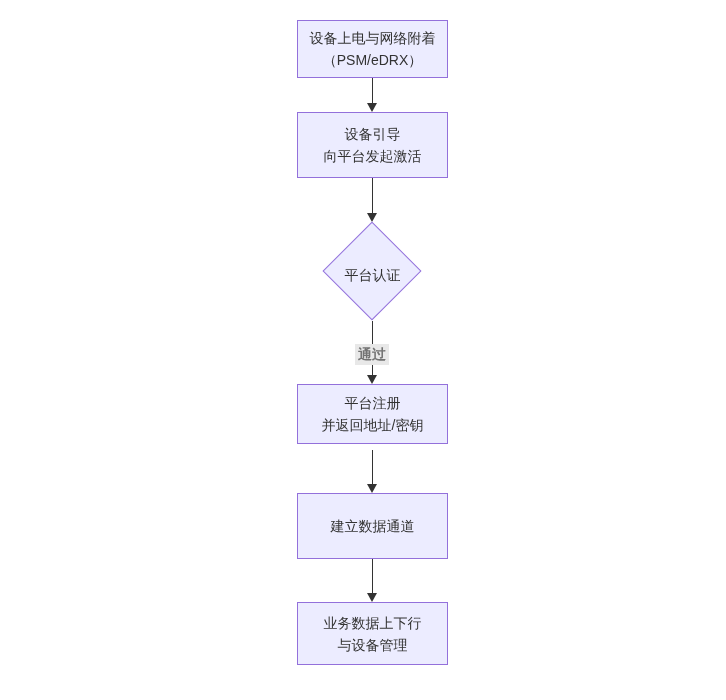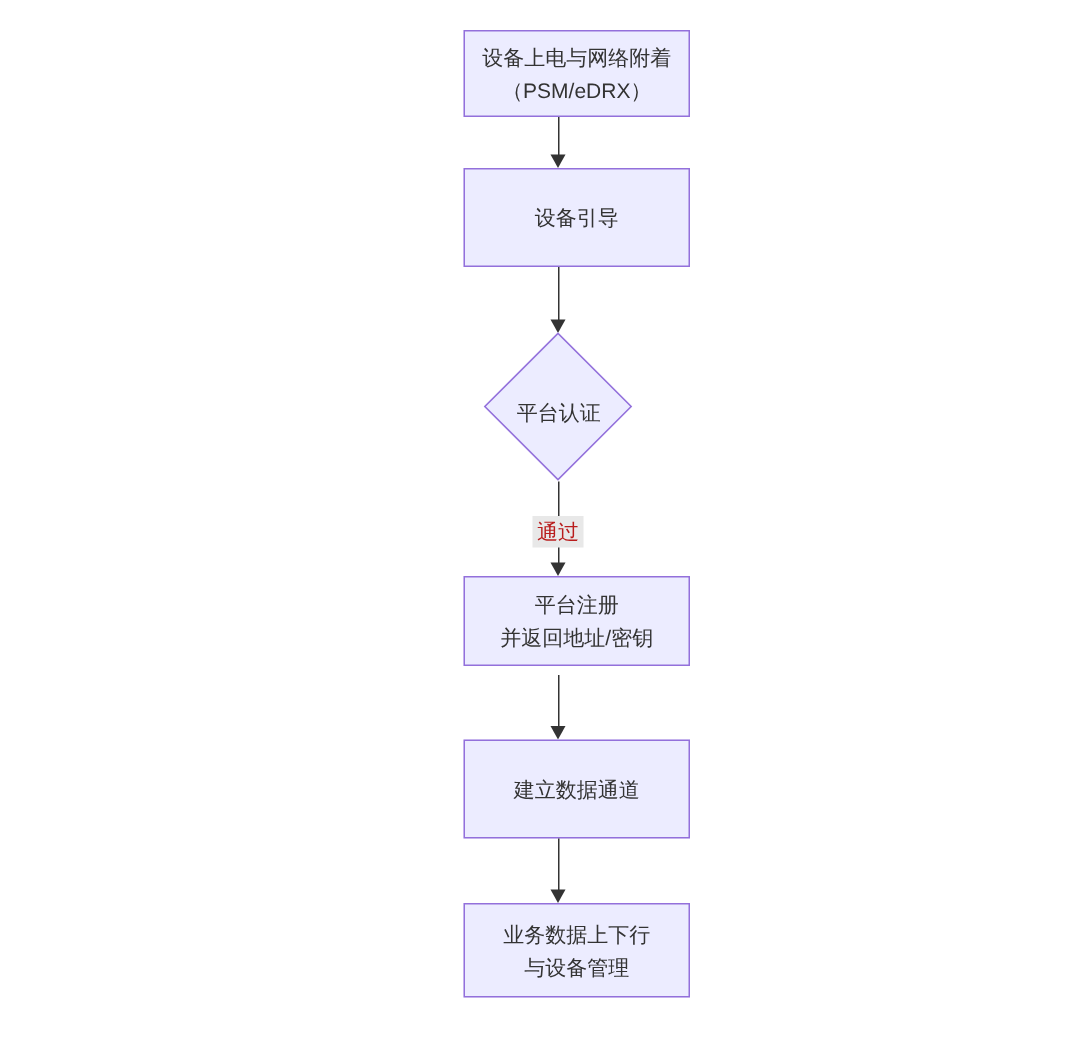--- a/index.html
+++ b/index.html
@@ -24,21 +24,20 @@
     box-sizing: border-box;
     background: #ECECFF;
     border: 1px solid #9370DB;
     display: flex;
     flex-direction: column;
     align-items: center;
     justify-content: center;
     text-align: center;
     font-size: 14px;
     line-height: 22px;
-    margin-left: 12px;
   }
   .n1 { top: 20px;  height: 58px; }
   .n2 { top: 112px; height: 66px; }
   .n4 { top: 384px; height: 60px; }
   .n5 { top: 493px; height: 66px; gap: 28px; }
   .n6 { top: 602px; height: 63px; }
 
   
   .diamond-wrap {
     position: absolute;
@@ -98,45 +97,47 @@
     border-left: 5px solid transparent;
     border-right: 5px solid transparent;
     border-top: 9px solid #333333;
   }
   .edge-label {
     position: absolute;
     left: 0;
     top: 23px;
     transform: translateX(-50%);
     background: #e8e8e8;
-    color: #b91c1c;
+    color: #737373;
     font-size: 14px;
     line-height: 21px;
     padding: 0 3px;
     white-space: nowrap;
     z-index: 2;
+    font-weight: bold;
   }
 </style>
 </head>
 <body>
 
 <div class="canvas">
 
   <div class="node n1">
     <span>设备上电与网络附着</span>
     <span>（PSM/eDRX）</span>
   </div>
 
   <div class="edge e1">
     <div class="line"></div>
     <div class="head"></div>
   </div>
 
   <div class="node n2">
     <span>设备引导</span>
+    <span>向平台发起激活</span>
   </div>
 
   <div class="edge e2">
     <div class="line"></div>
     <div class="head"></div>
   </div>
 
   <div class="diamond-wrap">
     <div class="diamond-shape"></div>
     <span class="diamond-label">平台认证</span>

